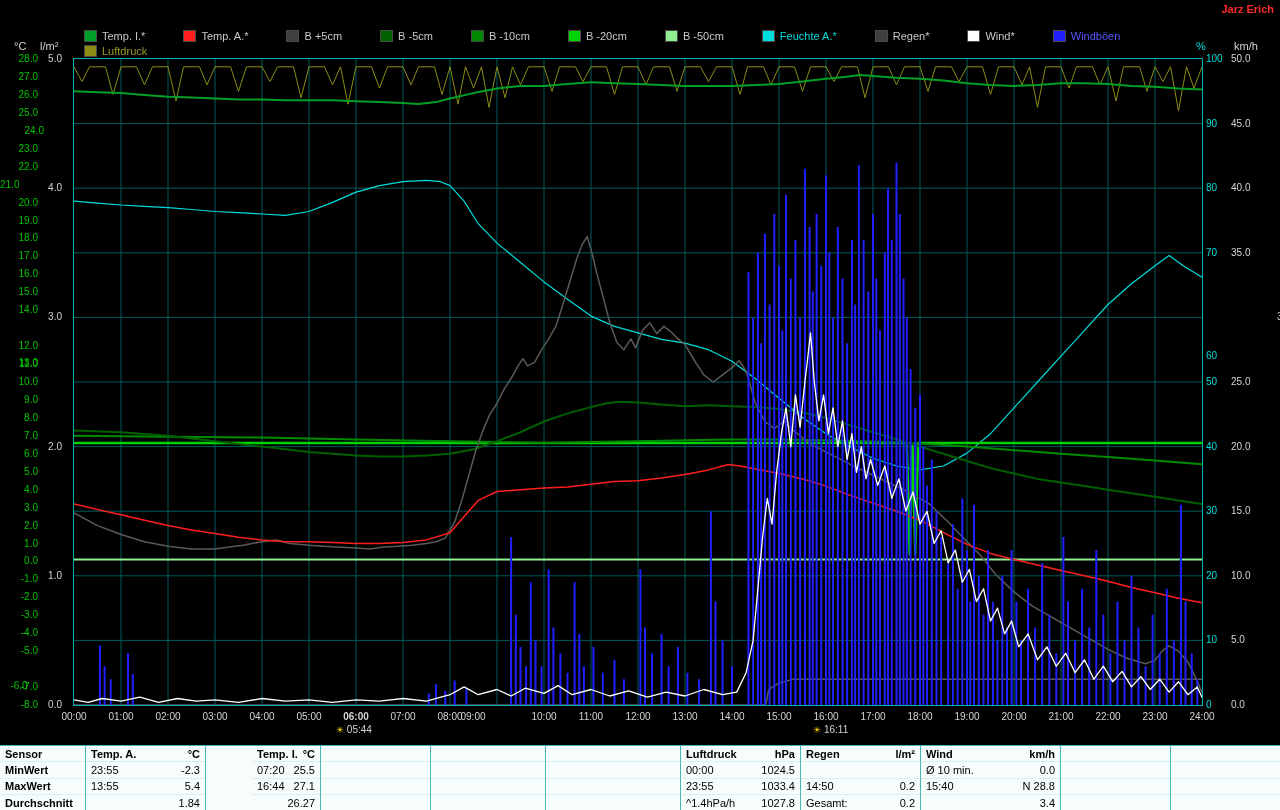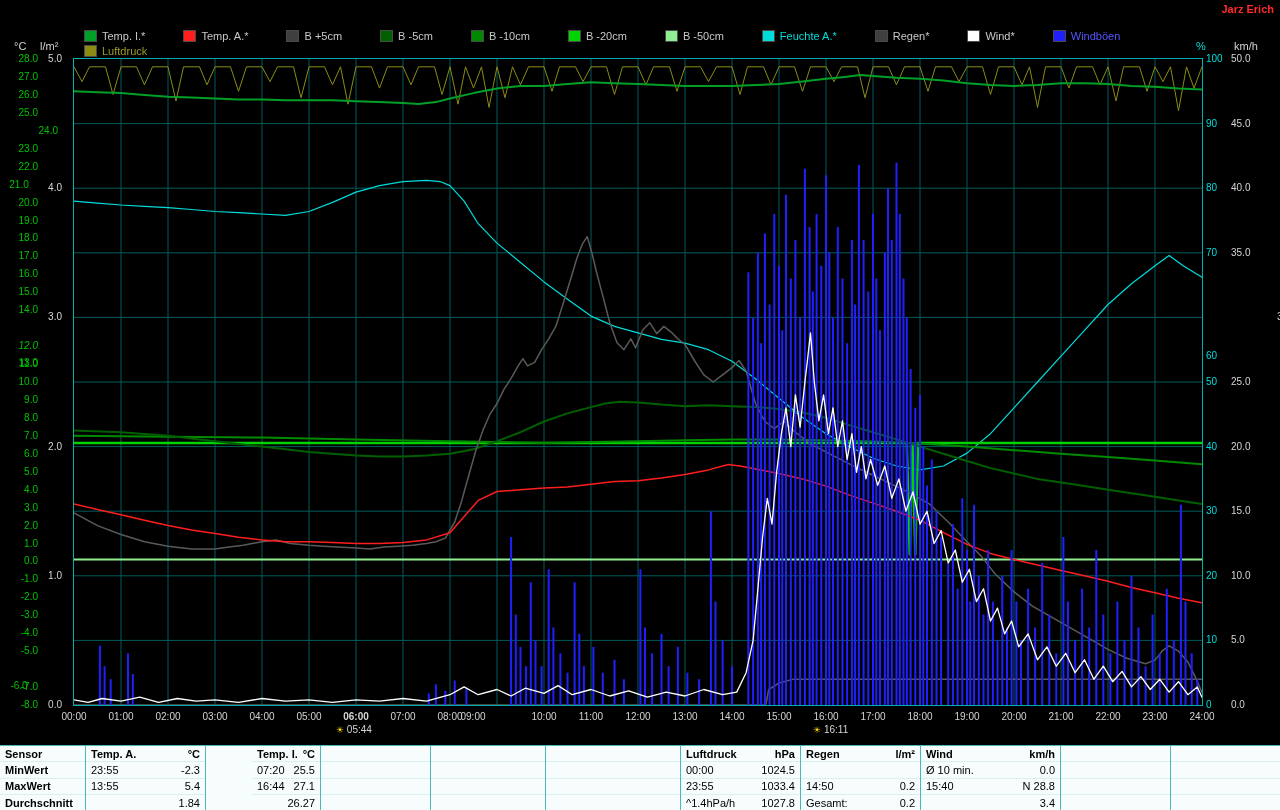--- a/index.html
+++ b/index.html
@@ -280,33 +280,33 @@
         </g>
         <polyline fill="none" stroke="#ffffff" stroke-width="1.3" stroke-linejoin="round" stroke-linecap="round" points="0.0,640.8 14.1,643.4 28.2,639.5 47.0,642.1 65.8,638.2 84.6,643.4 103.4,639.5 122.2,642.1 141.0,640.8 164.5,643.4 188.0,639.5 211.5,642.1 235.0,640.8 258.5,643.4 282.0,640.8 305.5,642.1 329.0,639.5 352.5,642.1 376.0,635.7 390.1,627.9 404.2,635.7 423.0,630.5 437.1,637.0 451.2,629.2 470.0,634.4 484.1,626.6 498.2,635.7 517.0,630.5 535.8,637.0 554.6,631.8 573.4,638.2 592.2,633.1 611.0,637.0 629.8,630.5 648.6,635.7 662.7,633.1 672.1,613.7 679.1,581.4 683.9,529.7 688.6,478.0 693.3,439.3 698.0,465.1 702.6,413.4 707.4,374.7 712.0,348.8 716.8,387.6 721.4,335.9 726.1,368.2 730.9,323.0 733.2,303.6 736.5,273.9 740.3,323.0 744.9,361.8 749.6,335.9 754.4,374.7 759.0,348.8 763.8,387.6 768.5,361.8 773.1,400.5 777.9,374.7 782.5,413.4 787.3,387.6 792.0,419.9 796.6,400.5 803.7,426.4 810.8,407.0 817.8,439.3 824.9,419.9 831.9,452.2 839.0,432.8 846.0,465.1 853.0,452.2 860.1,484.5 867.1,471.6 874.2,503.9 881.3,491.0 888.3,523.3 895.4,510.3 902.4,542.6 909.5,529.7 916.5,562.0 923.5,549.1 930.6,574.9 937.6,562.0 944.7,587.9 954.1,574.9 963.5,600.8 972.9,587.9 982.3,607.2 991.7,594.3 1001.1,613.7 1010.5,600.8 1019.9,620.2 1029.3,607.2 1038.7,622.7 1048.1,612.4 1057.5,627.9 1066.9,617.6 1076.3,630.5 1085.7,620.2 1095.1,633.1 1104.5,622.7 1113.9,635.7 1123.3,627.9 1128.0,638.2"></polyline>
       </svg>
   </div>
 
   <div id="ticks">
       <span class="tick" style="left: 0px; width: 38px; text-align: right; top: 53px; color: rgb(0, 196, 0);">28.0</span>
       <span class="tick" style="left: 0px; width: 38px; text-align: right; top: 70.9444px; color: rgb(0, 196, 0);">27.0</span>
       <span class="tick" style="left: 0px; width: 38px; text-align: right; top: 88.8889px; color: rgb(0, 196, 0);">26.0</span>
       <span class="tick" style="left: 0px; width: 38px; text-align: right; top: 106.833px; color: rgb(0, 196, 0);">25.0</span>
-      <span class="tick" style="left: 0px; width: 58px; text-align: right; top: 124.778px; color: rgb(0, 196, 0);">24.0</span>
+      <span class="tick" style="left: 0px; width: 44px; text-align: right; top: 124.778px; color: rgb(0, 196, 0);">24.0</span>
       <span class="tick" style="left: 0px; width: 38px; text-align: right; top: 142.722px; color: rgb(0, 196, 0);">23.0</span>
       <span class="tick" style="left: 0px; width: 38px; text-align: right; top: 160.667px; color: rgb(0, 196, 0);">22.0</span>
-      <span class="tick" style="left: 0px; width: 38px; text-align: center; top: 178.611px; color: rgb(0, 196, 0);">21.0</span>
+      <span class="tick" style="left: 0px; width: 38px; text-align: left; top: 178.611px; color: rgb(0, 196, 0);">21.0</span>
       <span class="tick" style="left: 0px; width: 38px; text-align: right; top: 196.556px; color: rgb(0, 196, 0);">20.0</span>
       <span class="tick" style="left: 0px; width: 38px; text-align: right; top: 214.5px; color: rgb(0, 196, 0);">19.0</span>
       <span class="tick" style="left: 0px; width: 38px; text-align: right; top: 232.444px; color: rgb(0, 196, 0);">18.0</span>
       <span class="tick" style="left: 0px; width: 38px; text-align: right; top: 250.389px; color: rgb(0, 196, 0);">17.0</span>
       <span class="tick" style="left: 0px; width: 38px; text-align: right; top: 268.333px; color: rgb(0, 196, 0);">16.0</span>
       <span class="tick" style="left: 0px; width: 38px; text-align: right; top: 286.278px; color: rgb(0, 196, 0);">15.0</span>
       <span class="tick" style="left: 0px; width: 38px; text-align: right; top: 304.222px; color: rgb(0, 196, 0);">14.0</span>
       <span class="tick" style="left: 0px; width: 38px; text-align: right; top: 322.167px; color: rgb(0, 196, 0); margin-top: 35px;">13.0</span>
-      <span class="tick" style="left: 0px; width: 38px; text-align: right; top: 340.111px; color: rgb(0, 196, 0); font-style: italic;">12.0</span>
+      <span class="tick" style="left: 0px; width: 38px; text-align: right; top: 340.111px; color: rgb(0, 196, 0);">12.0</span>
       <span class="tick" style="left: 0px; width: 38px; text-align: right; top: 358.056px; color: rgb(0, 196, 0);">11.0</span>
       <span class="tick" style="left: 0px; width: 38px; text-align: right; top: 376px; color: rgb(0, 196, 0);">10.0</span>
       <span class="tick" style="left: 0px; width: 38px; text-align: right; top: 393.944px; color: rgb(0, 196, 0);">9.0</span>
       <span class="tick" style="left: 0px; width: 38px; text-align: right; top: 411.889px; color: rgb(0, 196, 0);">8.0</span>
       <span class="tick" style="left: 0px; width: 38px; text-align: right; top: 429.833px; color: rgb(0, 196, 0);">7.0</span>
       <span class="tick" style="left: 0px; width: 38px; text-align: right; top: 447.778px; color: rgb(0, 196, 0);">6.0</span>
       <span class="tick" style="left: 0px; width: 38px; text-align: right; top: 465.722px; color: rgb(0, 196, 0);">5.0</span>
       <span class="tick" style="left: 0px; width: 38px; text-align: right; top: 483.667px; color: rgb(0, 196, 0);">4.0</span>
       <span class="tick" style="left: 0px; width: 38px; text-align: right; top: 501.611px; color: rgb(0, 196, 0);">3.0</span>
       <span class="tick" style="left: 0px; width: 38px; text-align: right; top: 519.556px; color: rgb(0, 196, 0);">2.0</span>

